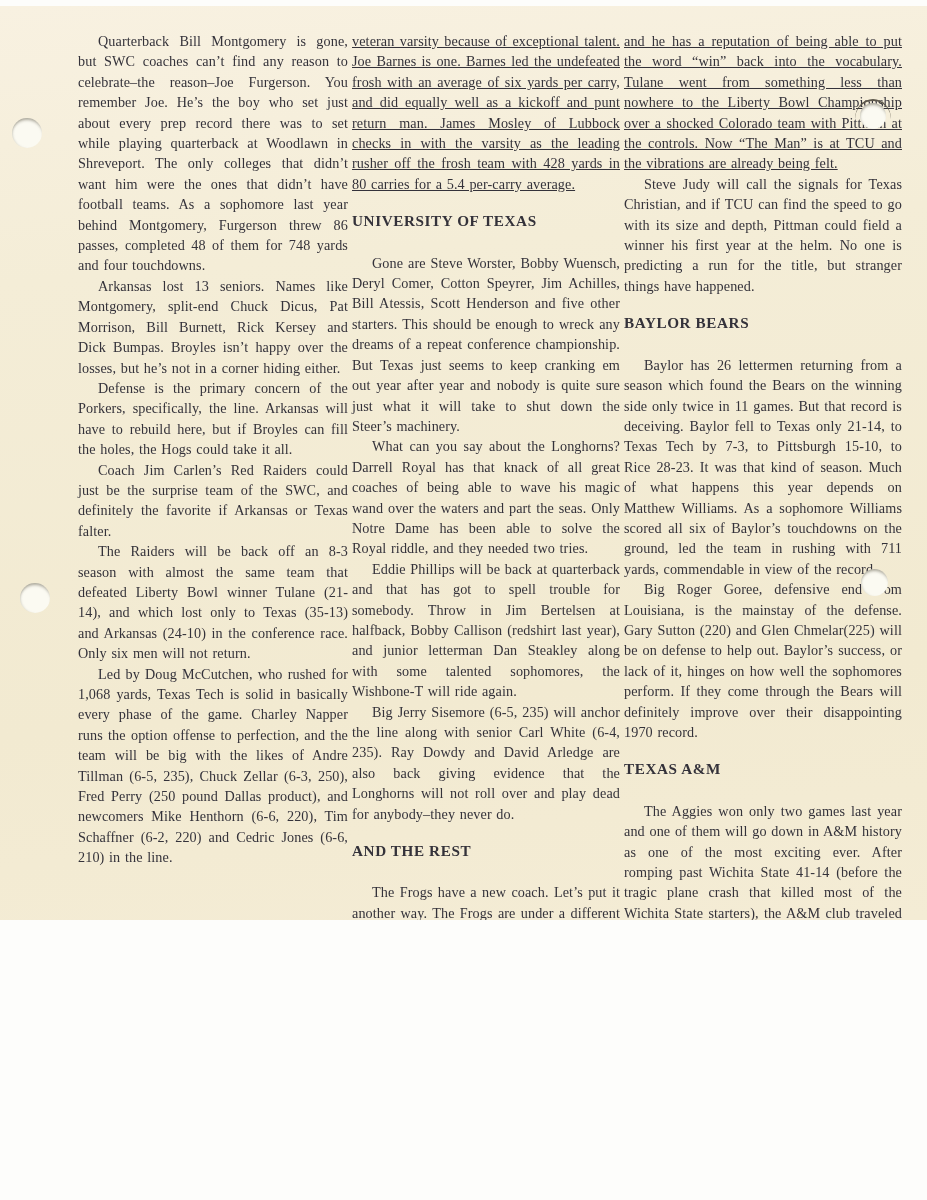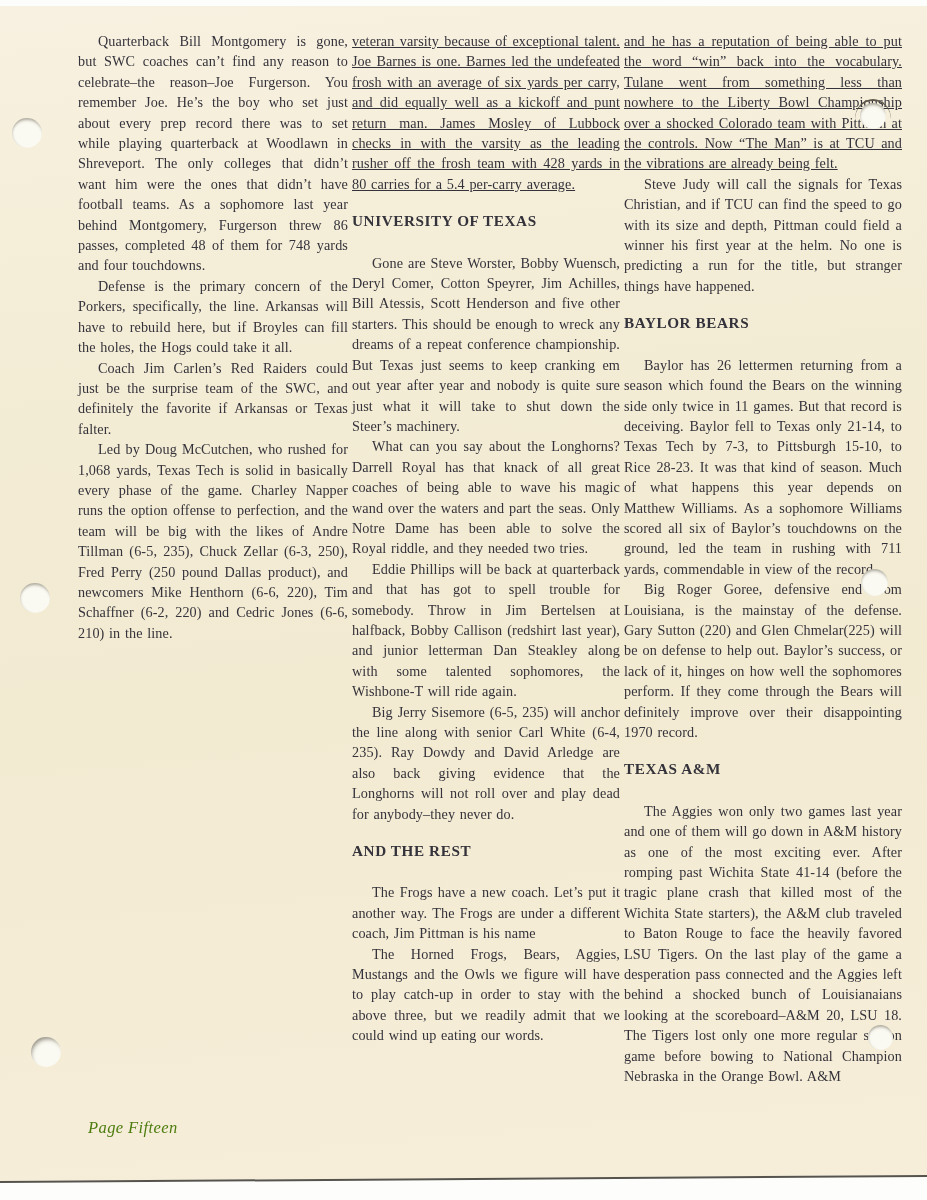--- a/index.html
+++ b/index.html
@@ -4,21 +4,21 @@
 <style>
   html, body {
     margin: 0;
     padding: 0;
     background: #fdfdfb;
     font-family: "Liberation Serif", "DejaVu Serif", serif;
   }
   #stage {
     position: relative;
     width: 927px;
-    height: 1200px;
+    height: 920px;
     overflow: hidden;
     background: #fdfdfb;
   }
   
   .paper {
     position: absolute;
     left: 0;
     top: 6px;
     width: 927px;
     height: 1178px;
@@ -99,22 +99,24 @@
   }
 </style>
 </head>
 <body>
 
 <div id="stage">
   <div class="paper"></div>
 
   <div class="col" id="col-1">
     <p class="para">Quarterback Bill Montgomery is gone, but SWC coaches can’t find any reason to celebrate–the reason–Joe Furgerson. You remember Joe. He’s the boy who set just about every prep record there was to set while playing quarterback at Woodlawn in Shreveport. The only colleges that didn’t want him were the ones that didn’t have football teams. As a sophomore last year behind Montgomery, Furgerson threw 86 passes, completed 48 of them for 748 yards and four touchdowns.</p>
+    <p class="para">Arkansas lost 13 seniors. Names like Montgomery, split-end Chuck Dicus, Pat Morrison, Bill Burnett, Rick Kersey and Dick Bumpas. Broyles isn’t happy over the losses, but he’s not in a corner hiding either.</p>
     <p class="para">Defense is the primary concern of the Porkers, specifically, the line. Arkansas will have to rebuild here, but if Broyles can fill the holes, the Hogs could take it all.</p>
     <p class="para">Coach Jim Carlen’s Red Raiders could just be the surprise team of the SWC, and definitely the favorite if Arkansas or Texas falter.</p>
+    <p class="para">The Raiders will be back off an 8-3 season with almost the same team that defeated Liberty Bowl winner Tulane (21-14), and which lost only to Texas (35-13) and Arkansas (24-10) in the conference race. Only six men will not return.</p>
     <p class="para">Led by Doug McCutchen, who rushed for 1,068 yards, Texas Tech is solid in basically every phase of the game. Charley Napper runs the option offense to perfection, and the team will be big with the likes of Andre Tillman (6-5, 235), Chuck Zellar (6-3, 250), Fred Perry (250 pound Dallas product), and newcomers Mike Henthorn (6-6, 220), Tim Schaffner (6-2, 220) and Cedric Jones (6-6, 210) in the line.</p>
   </div>
 
   <div class="col" id="col-2">
     <p class="para cont">veteran varsity because of exceptional talent. Joe Barnes is one. Barnes led the undefeated frosh with an average of six yards per carry, and did equally well as a kickoff and punt return man. James Mosley of Lubbock checks in with the varsity as the leading rusher off the frosh team with 428 yards in 80 carries for a 5.4 per-carry average.</p>
     <h3 class="heading">UNIVERSITY OF TEXAS</h3>
     <p class="para">Gone are Steve Worster, Bobby Wuensch, Deryl Comer, Cotton Speyrer, Jim Achilles, Bill Atessis, Scott Henderson and five other starters. This should be enough to wreck any dreams of a repeat conference championship. But Texas just seems to keep cranking em out year after year and nobody is quite sure just what it will take to shut down the Steer’s machinery.</p>
     <p class="para">What can you say about the Longhorns? Darrell Royal has that knack of all great coaches of being able to wave his magic wand over the waters and part the seas. Only Notre Dame has been able to solve the Royal riddle, and they needed two tries.</p>
     <p class="para">Eddie Phillips will be back at quarterback and that has got to spell trouble for somebody. Throw in Jim Bertelsen at halfback, Bobby Callison (redshirt last year), and junior letterman Dan Steakley along with some talented sophomores, the Wishbone-T will ride again.</p>
     <p class="para">Big Jerry Sisemore (6-5, 235) will anchor the line along with senior Carl White (6-4, 235). Ray Dowdy and David Arledge are also back giving evidence that the Longhorns will not roll over and play dead for anybody–they never do.</p>

